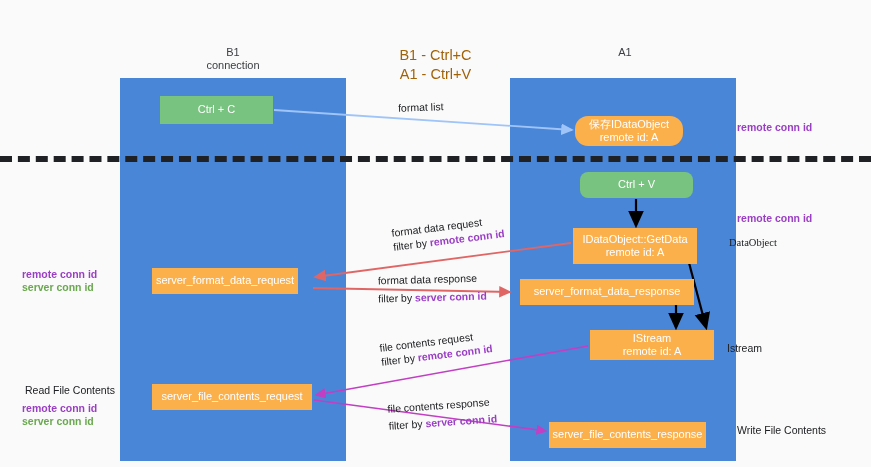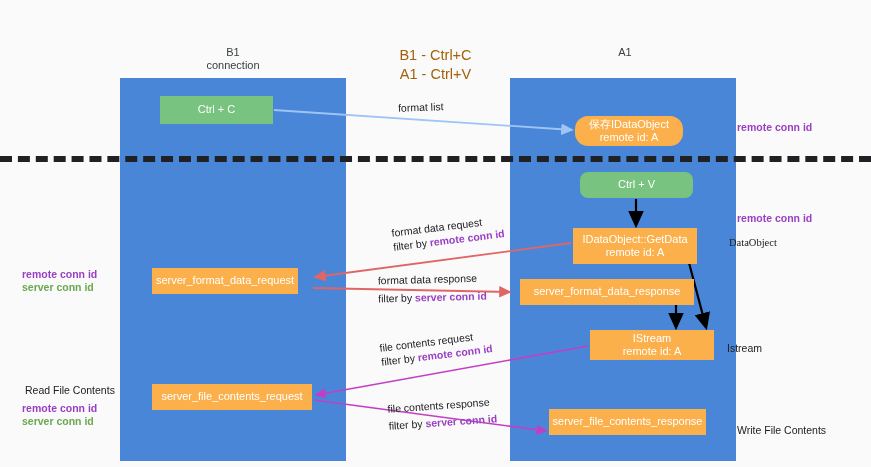--- a/index.html
+++ b/index.html
@@ -49,21 +49,21 @@
   .orange{background:#fbb04c;}
 
   #n-ctrlc{left:160px;top:96px;width:113px;height:28px;}
   #n-ctrlv{left:580px;top:172px;width:113px;height:26px;border-radius:8px;}
   #n-save-ido{left:575px;top:116px;width:108px;height:30px;border-radius:13px;}
   #n-getdata{left:573px;top:228px;width:124px;height:36px;}
   #n-istream{left:590px;top:330px;width:124px;height:30px;}
   #n-sfdreq{left:152px;top:268px;width:146px;height:26px;}
   #n-sfdresp{left:484px;top:279px;width:174px;height:26px;margin-left:36px;}
   #n-sfcreq{left:152px;top:384px;width:160px;height:26px;}
-  #n-sfcresp{left:549px;top:409px;width:157px;height:26px;}
+  #n-sfcresp{left:549px;top:422px;width:157px;height:26px;}
 
   
   .side{font-size:10.5px;line-height:13px;white-space:nowrap;}
   .remote{color:#9a3fc4;font-weight:bold;}
   .server{color:#6aa84f;font-weight:bold;}
 
   #a-remote-top{left:737px;top:121px;}
   #a-remote-mid{left:737px;top:212px;}
   #a-dataobject{left:729px;top:236px;color:#202124;font-family:Liberation Serif, serif;}
   #a-istream{left:727px;top:342px;color:#202124;}

